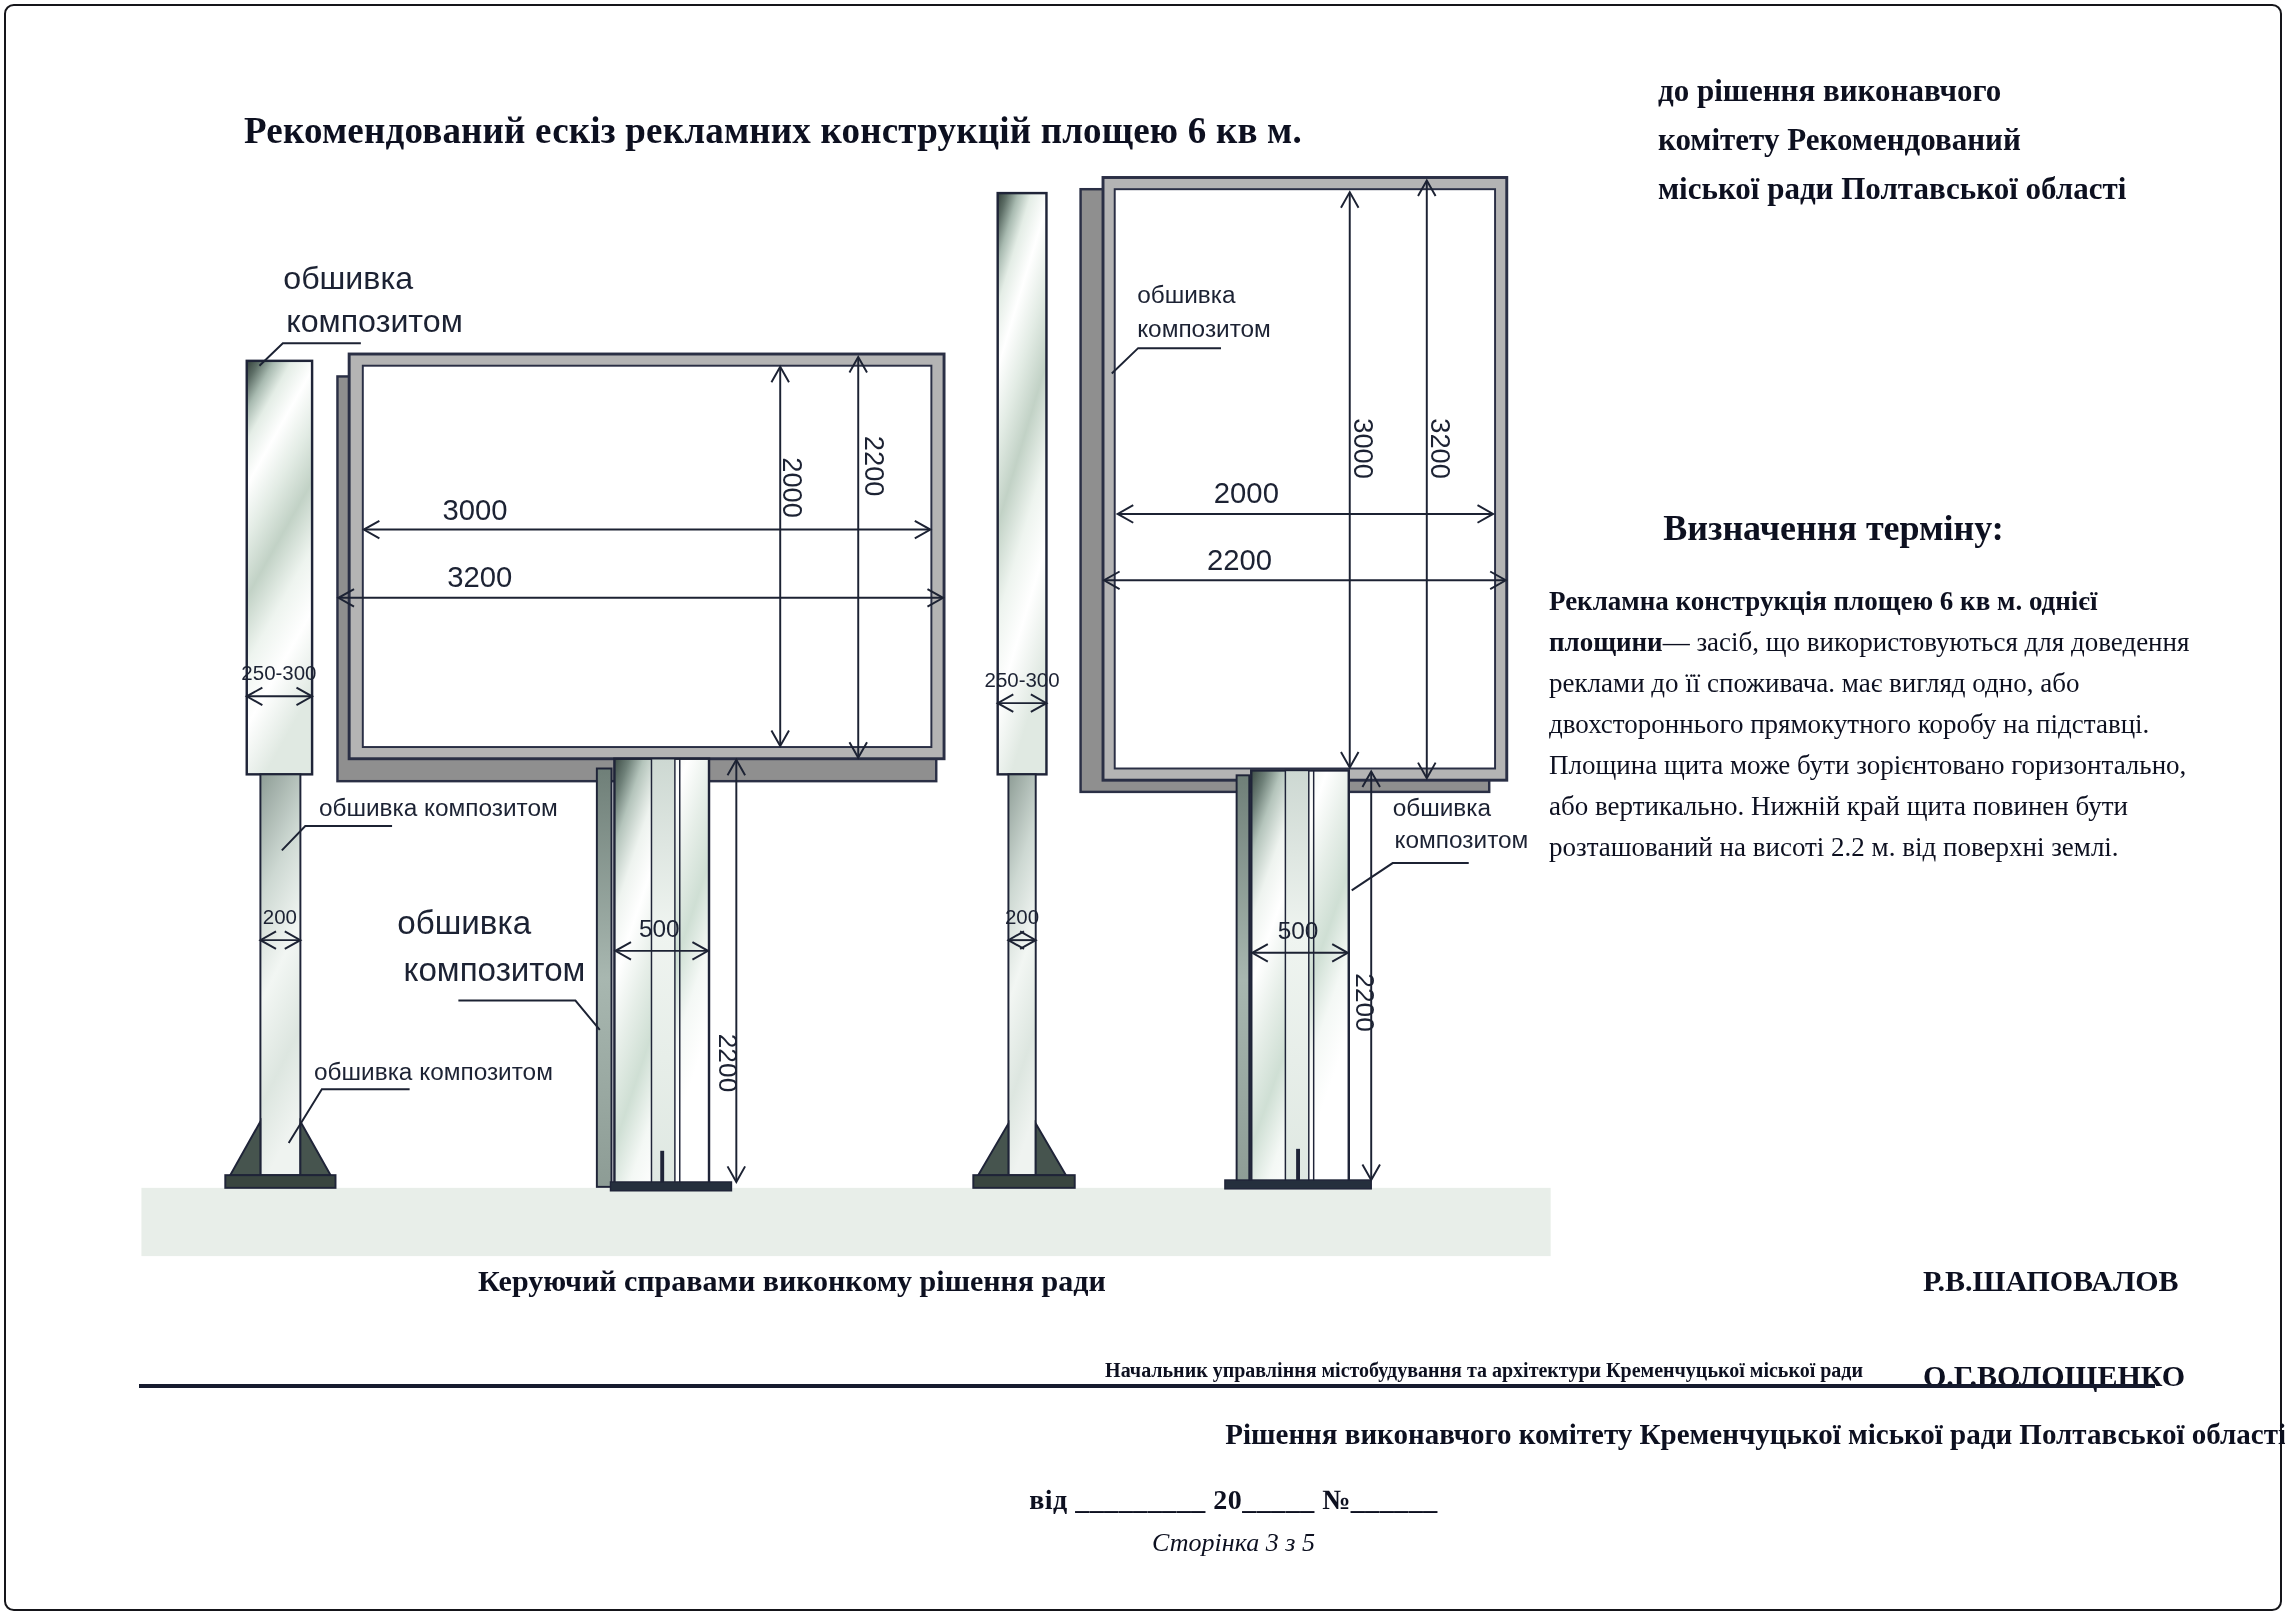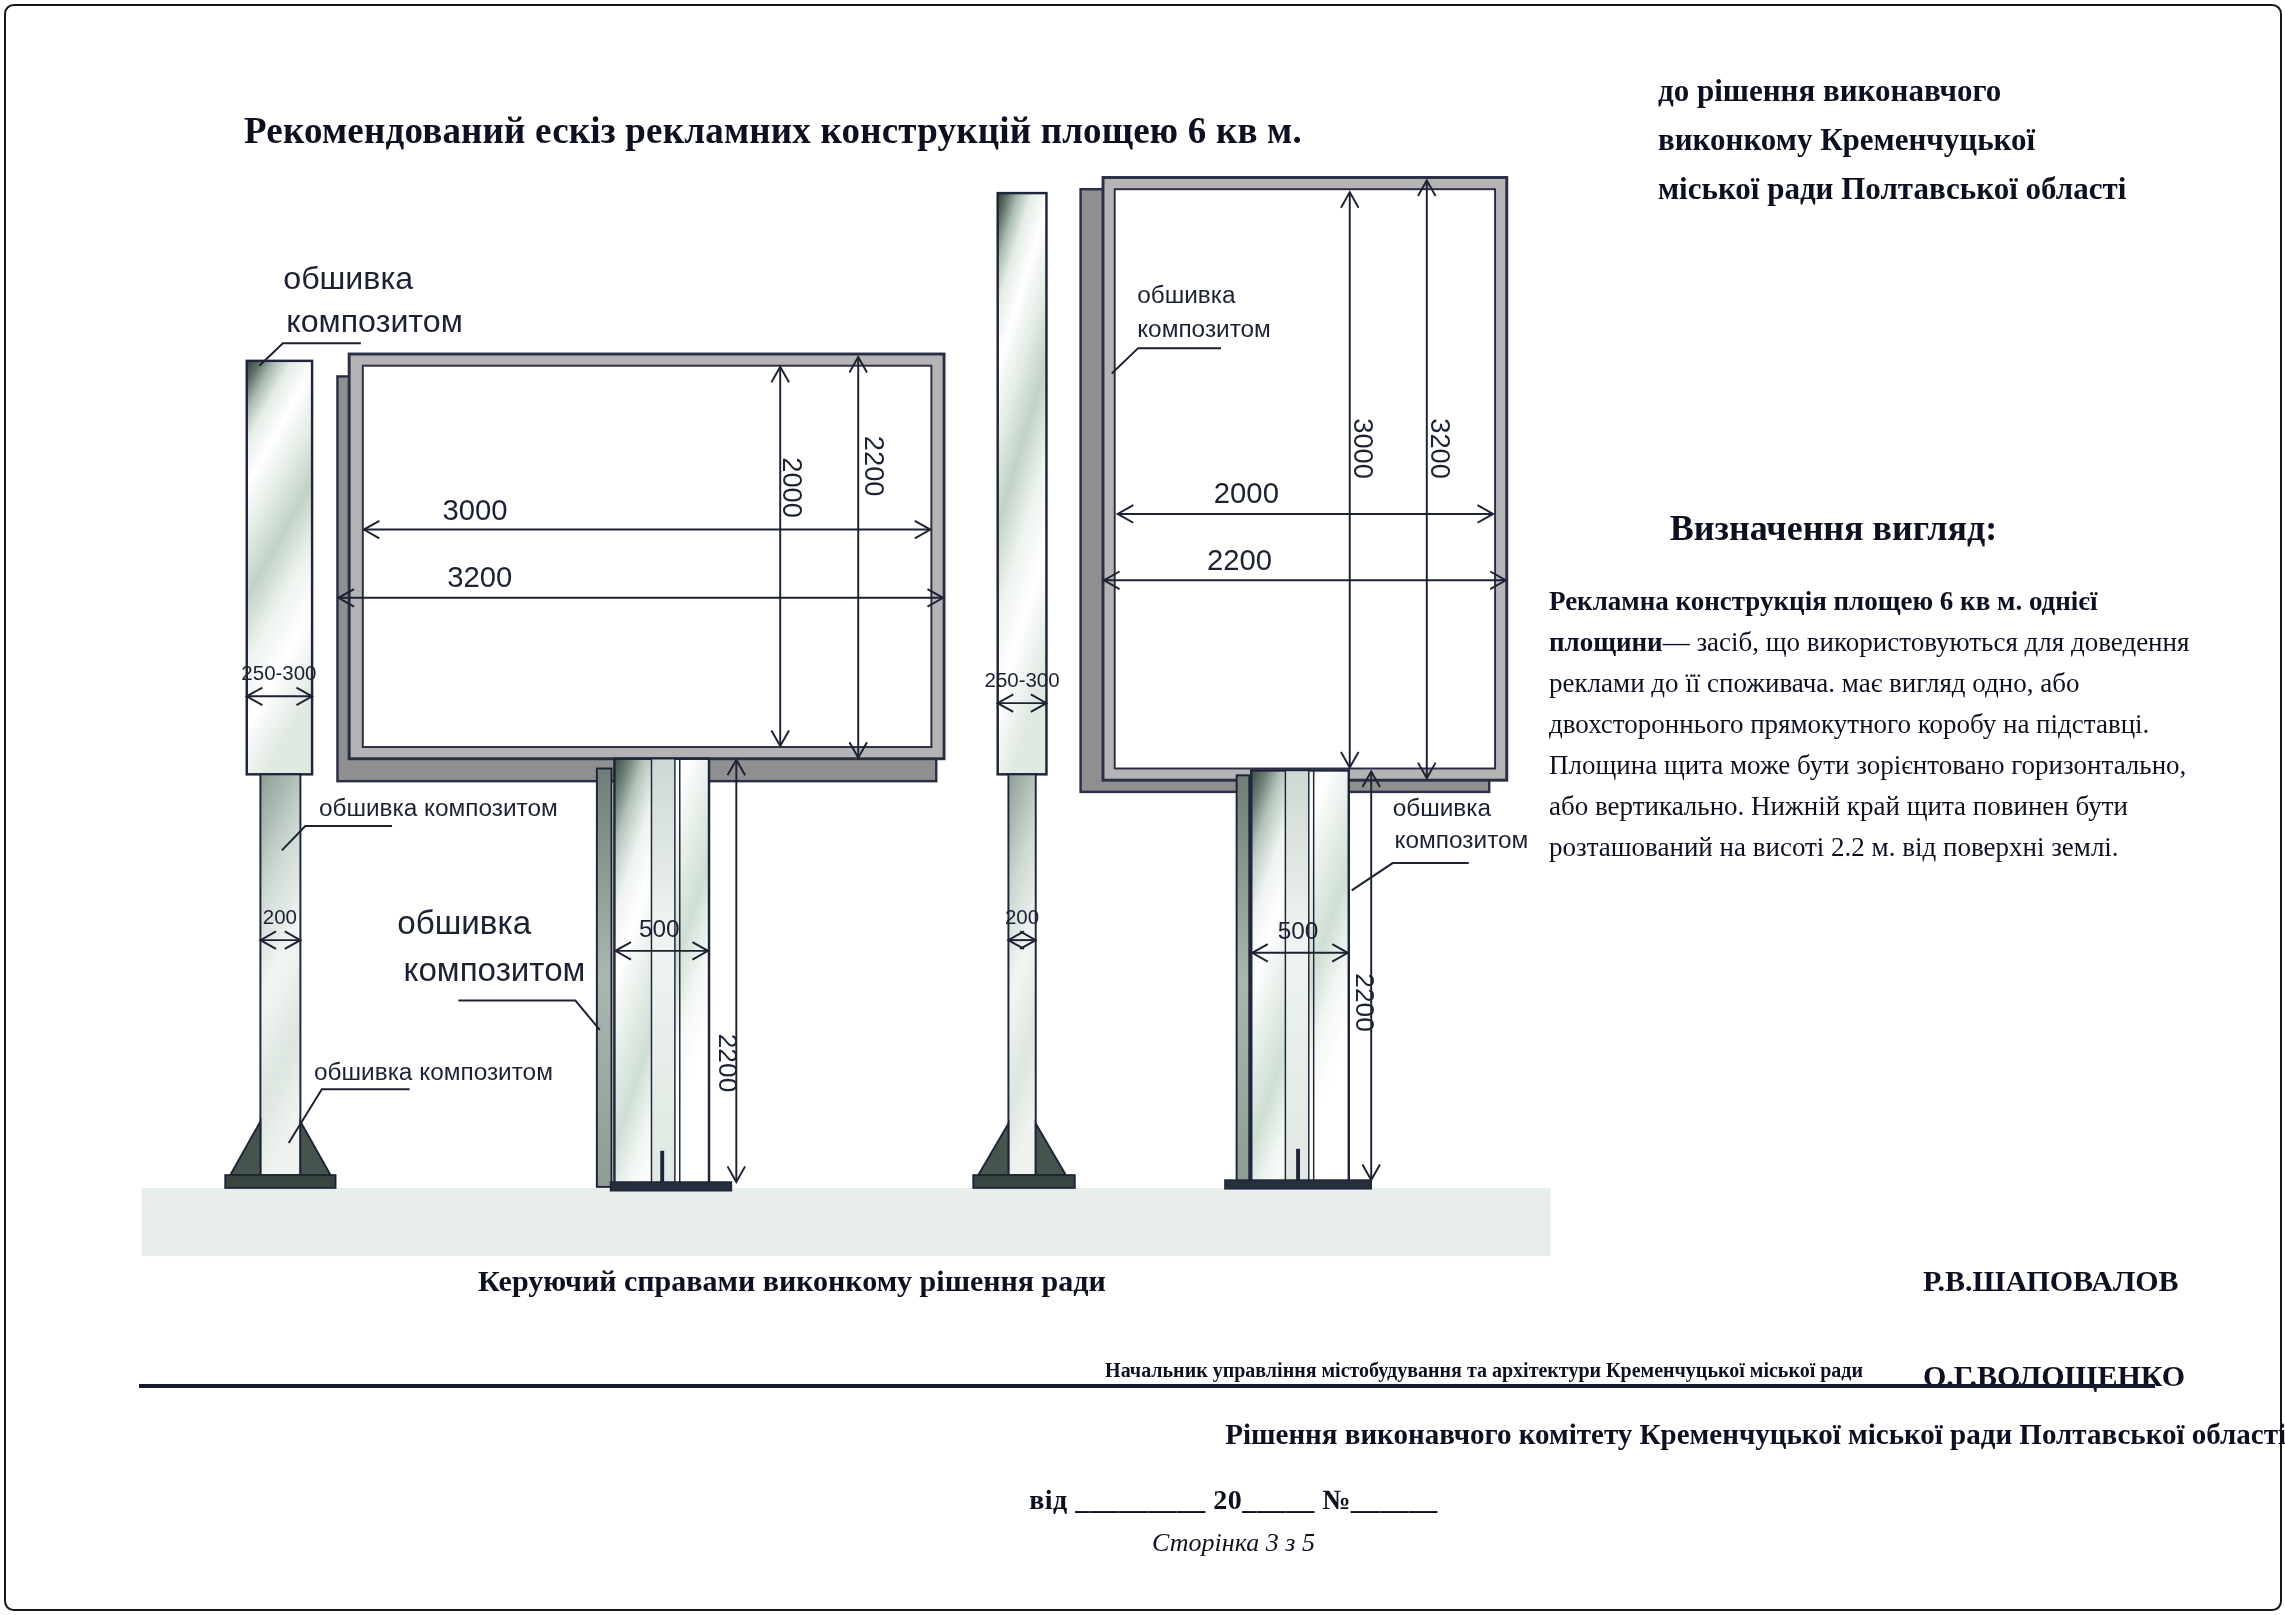--- a/index.html
+++ b/index.html
@@ -216,25 +216,25 @@
     <text class="lbl" font-size="25" x="1430" y="870">композитом</text>
     <polyline points="1506,885 1428,885 1386,913" fill="none" stroke="#1c2233" stroke-width="2"></polyline>
   </svg>
 
   <div class="abs title">
     <div>Рекомендований ескіз рекламних конструкцій площею 6 кв м.</div>
   </div>
 
   <div class="abs appendix">
     <div>до рішення виконавчого</div>
-    <div>виконкому Кременчуцької</div>
+    <div>комітету Рекомендований</div>
     <div>міської ради Полтавської області</div>
   </div>
 
-  <div class="abs def-heading">Визначення вигляд:</div>
+  <div class="abs def-heading">Визначення терміну:</div>
 
   <div class="abs def-paragraph">
     <b>Рекламна конструкція площею 6 кв м. однієї площини</b><span>— засіб, що використовуються для доведення реклами до її споживача. має вигляд одно, або двохстороннього прямокутного коробу на підставці. Площина щита може бути зорієнтовано горизонтально, або вертикально. Нижній край щита повинен бути розташований на висоті 2.2 м.  від поверхні  землі.</span>
   </div>
 
   <div class="abs sig-role1">Керуючий справами виконкому  рішення ради</div>
   <div class="abs sig-name1">Р.В.ШАПОВАЛОВ</div>
   <div class="abs sig-role2">Начальник управління містобудування та архітектури Кременчуцької міської ради</div>
   <div class="abs sig-name2">О.Г.ВОЛОЩЕНКО</div>
 

